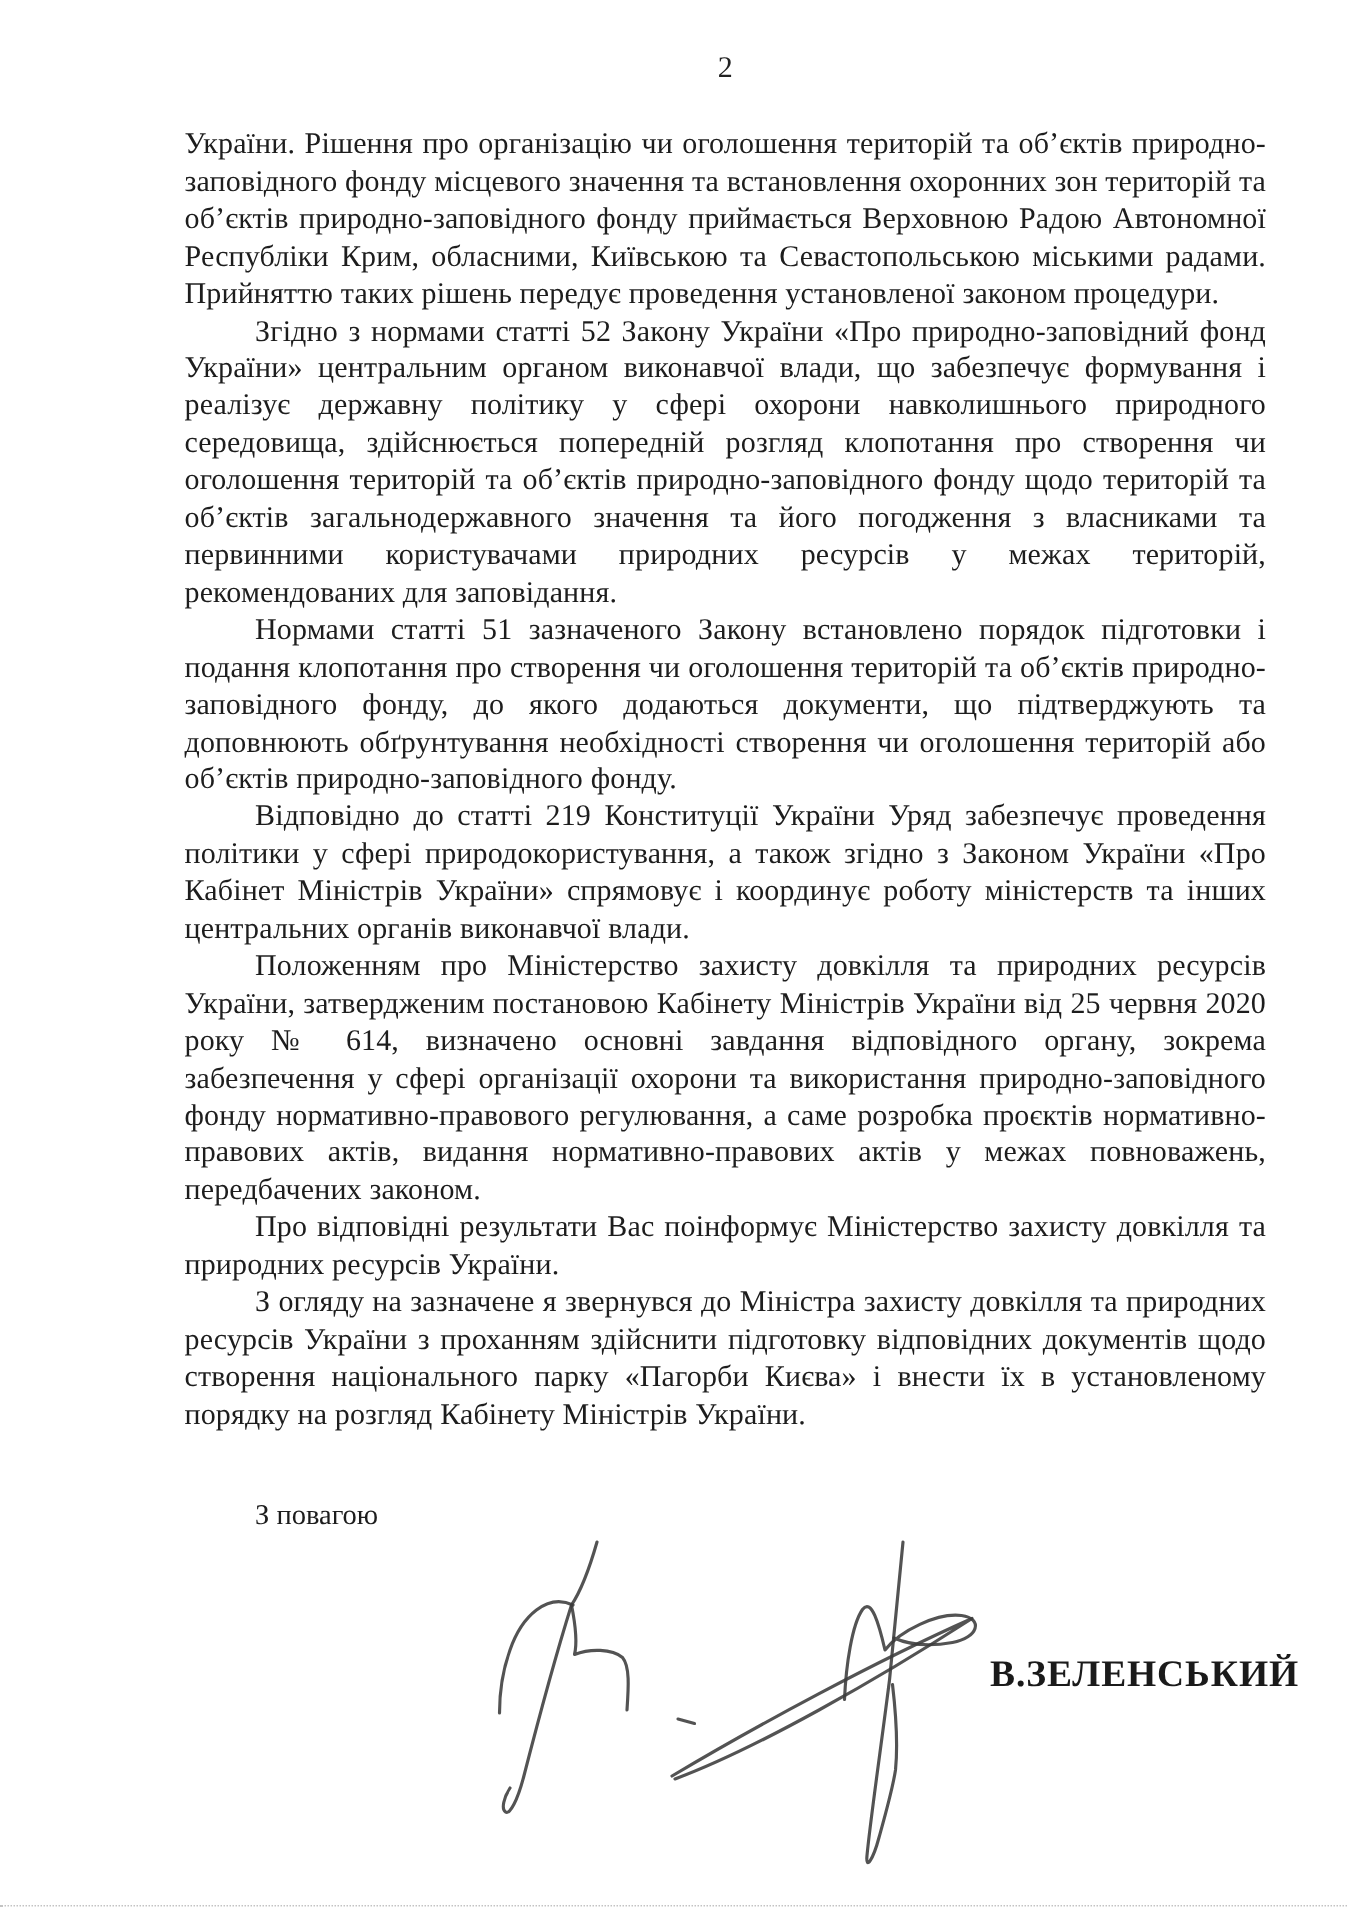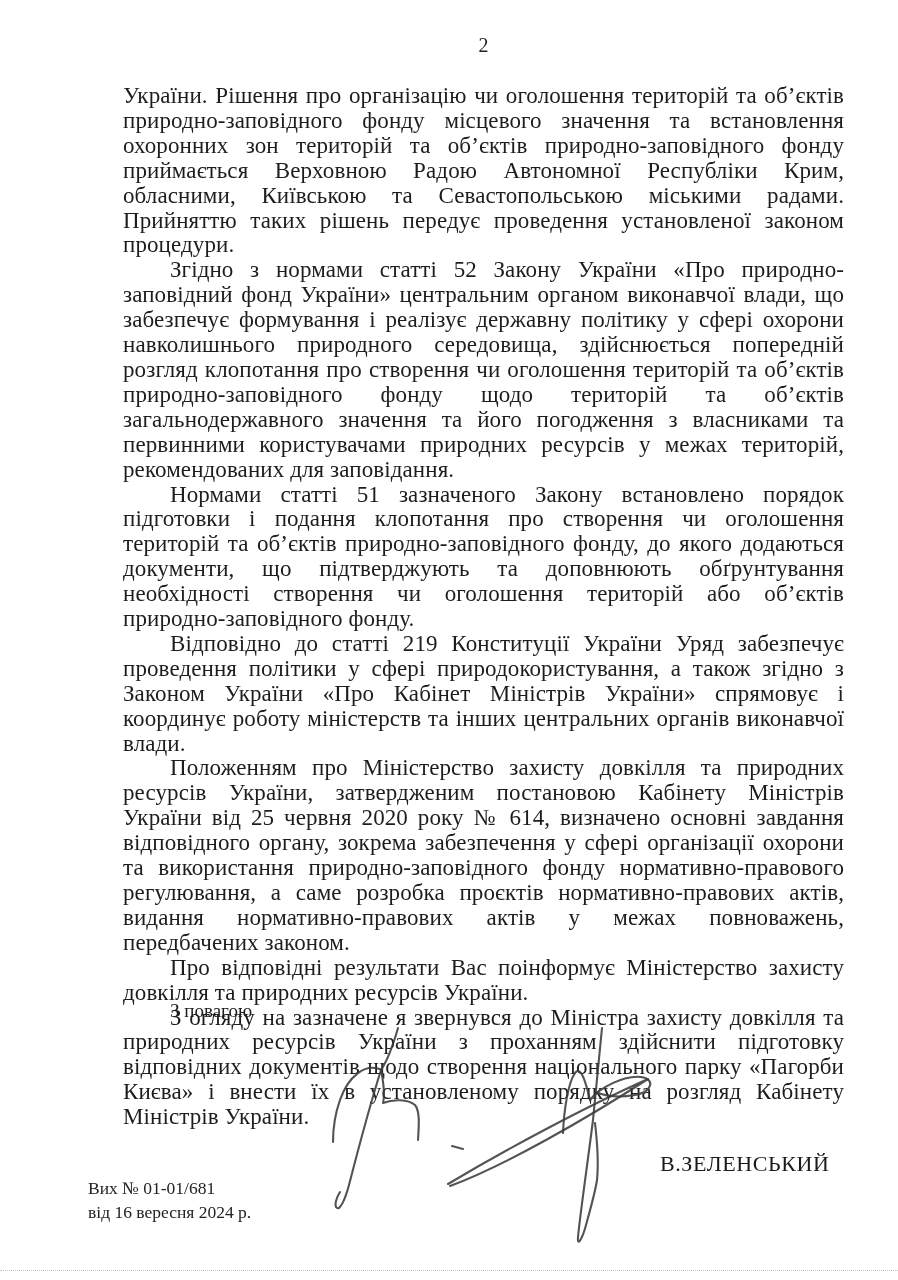--- a/index.html
+++ b/index.html
@@ -23,21 +23,21 @@
     width: 721px;
     text-align: center;
     font-size: 20px;
     color: #222;
   }
   .content {
     position: absolute;
     top: 84px;
     left: 123px;
     width: 721px;
-    font-size: 23px;
+    font-size: 20px;
     line-height: 24.9px;
     text-align: justify;
     text-justify: inter-word;
     letter-spacing: 0.1px;
   }
   .content p {
     margin: 0;
     text-indent: 47px;
   }
   .content p.no-indent {
@@ -52,24 +52,24 @@
   }
   .signature-wrap {
     position: absolute;
     top: 1015px;
     left: 300px;
     width: 370px;
     height: 240px;
   }
   .signer-name {
     position: absolute;
-    top: 1151px;
+    top: 1103px;
     left: 660px;
-    font-size: 22px;
-    font-weight: normal;
+    font-size: 25px;
+    font-weight: bold;
     letter-spacing: 0.6px;
     color: #1a1a1a;
     white-space: nowrap;
   }
   .reference {
     position: absolute;
     top: 1176px;
     left: 88px;
     font-size: 17.5px;
     line-height: 24px;
@@ -129,20 +129,16 @@
       <path d="M 263 118 C 264 95, 268 68, 275 58 C 281 50, 286 68, 290 85 C 300 72, 325 60, 341 62 C 356 64, 352 77, 335 80 C 318 83, 305 81, 296 77"></path>
 
       <path d="M 302 13 C 299 45, 296 75, 293 105 C 288 145, 280 200, 278 222 C 277 232, 282 225, 286 210 C 291 192, 295 178, 297 165 C 299 145, 297 125, 295 108"></path>
 
       <path d="M 152 131 L 163 134"></path>
     </svg>
   </div>
 
   <div class="signer-name">В.ЗЕЛЕНСЬКИЙ</div>
 
-  <div class="reference">
-    <div>Вих № 01-01/681</div>
-    <div>від 16 вересня 2024 р.</div>
-  </div>
 
   <div class="scan-edge-line"></div>
 
 </div>
 
 </body></html>

